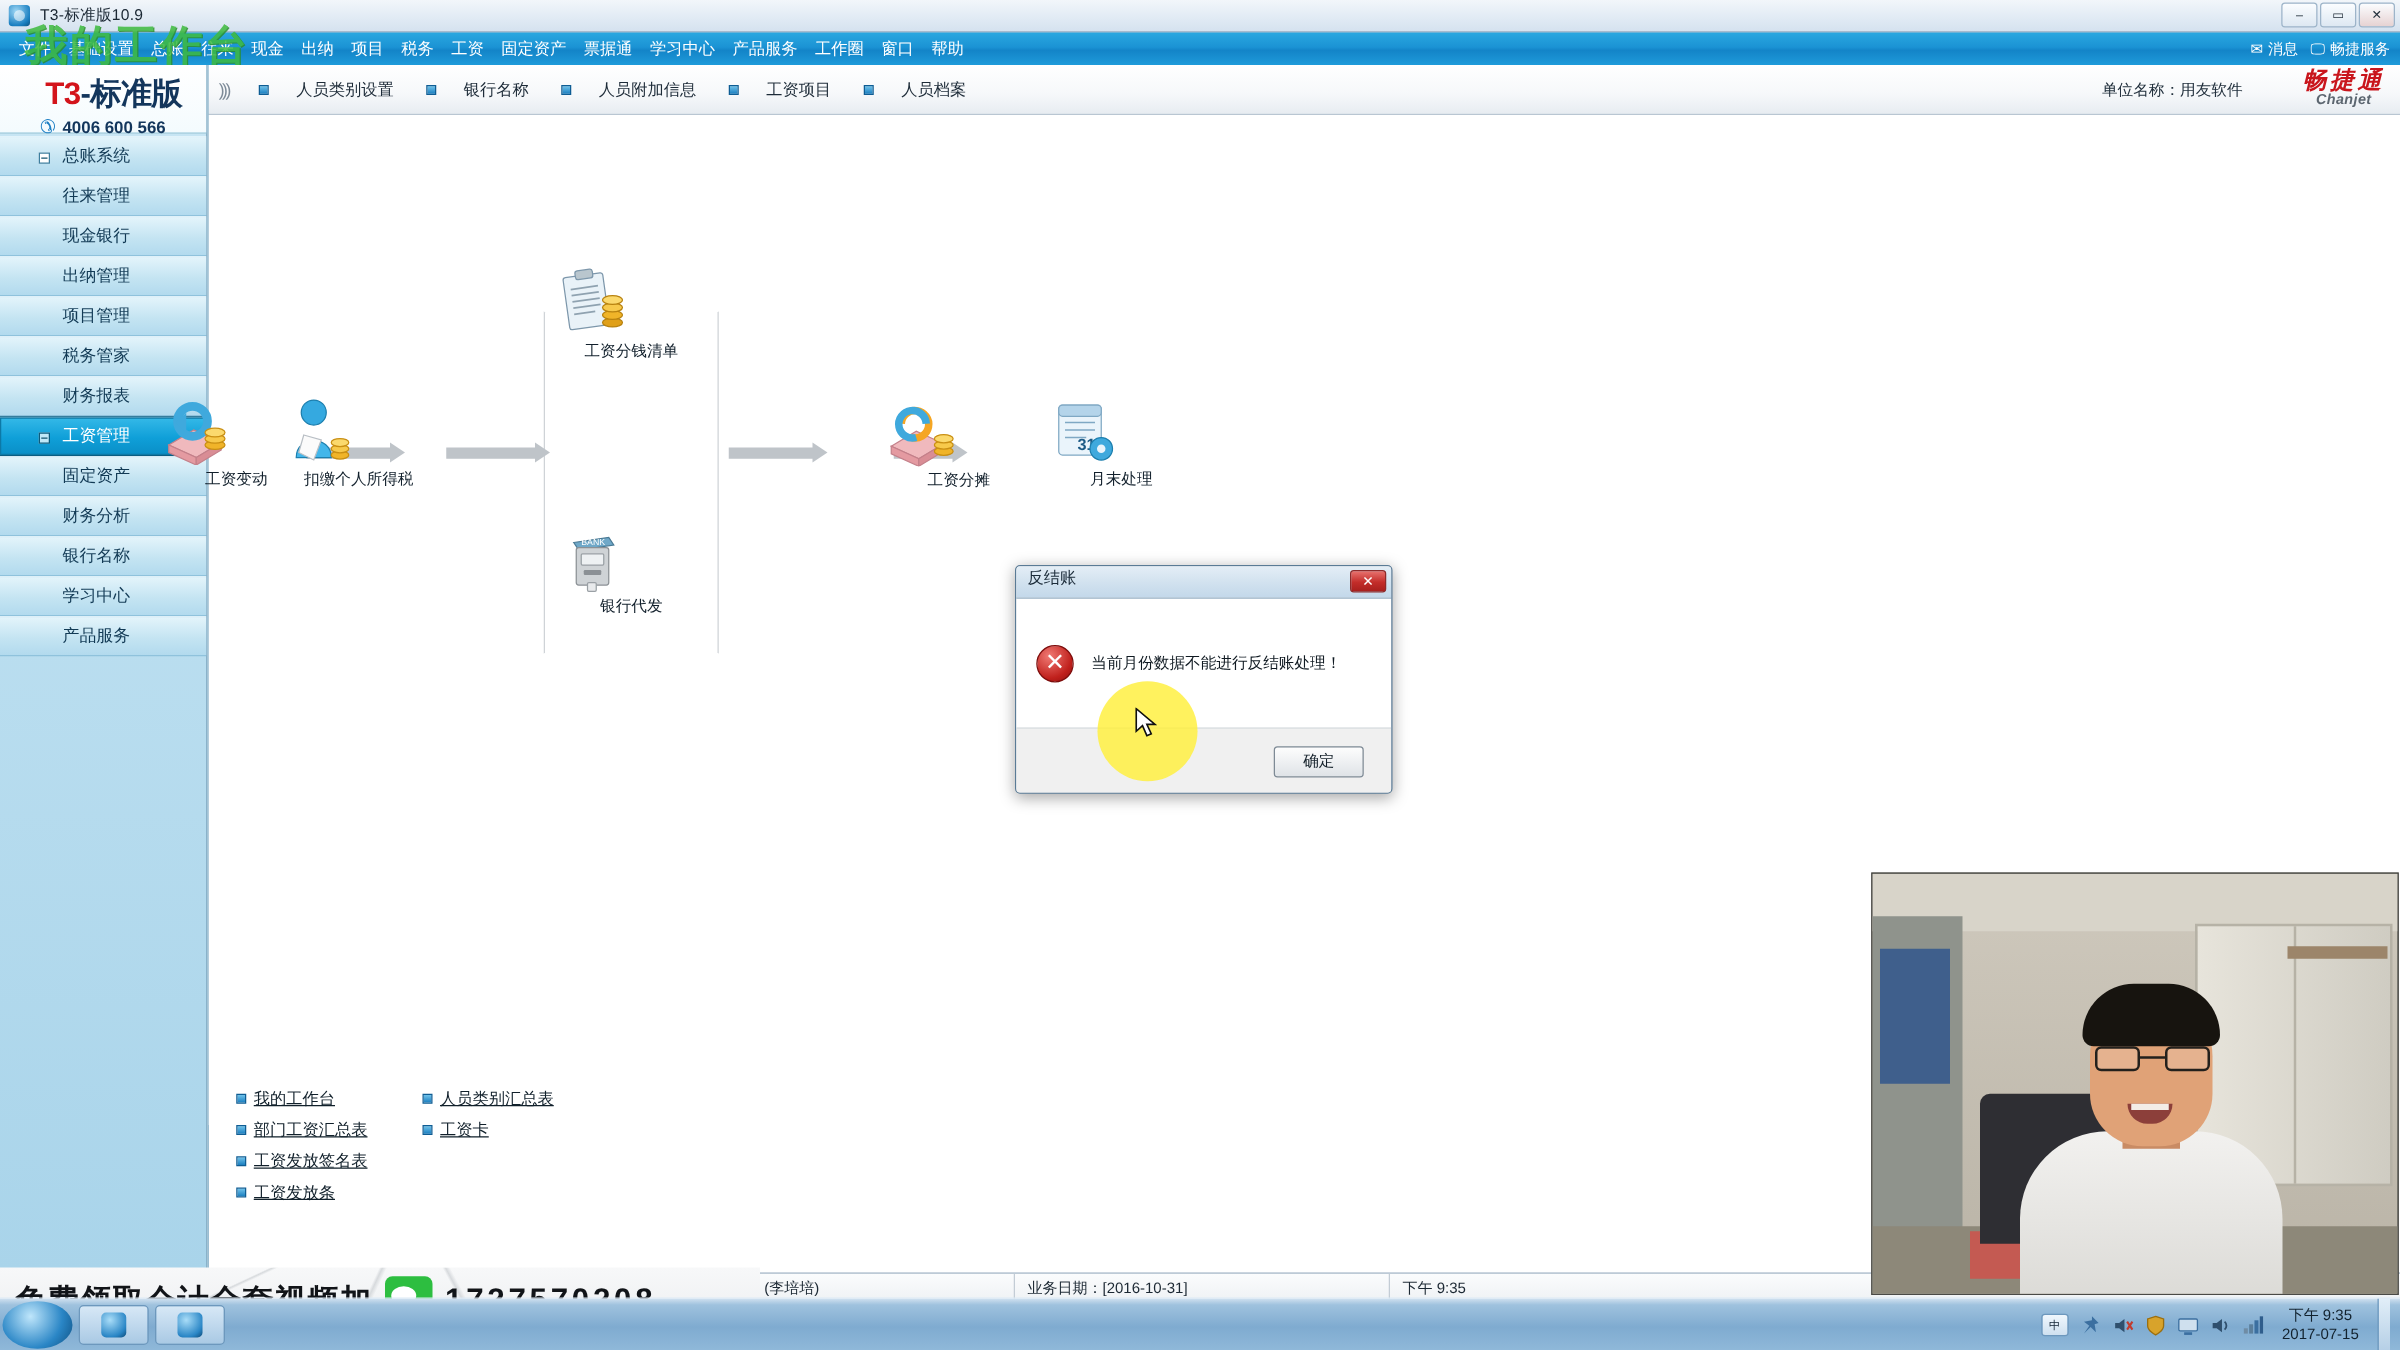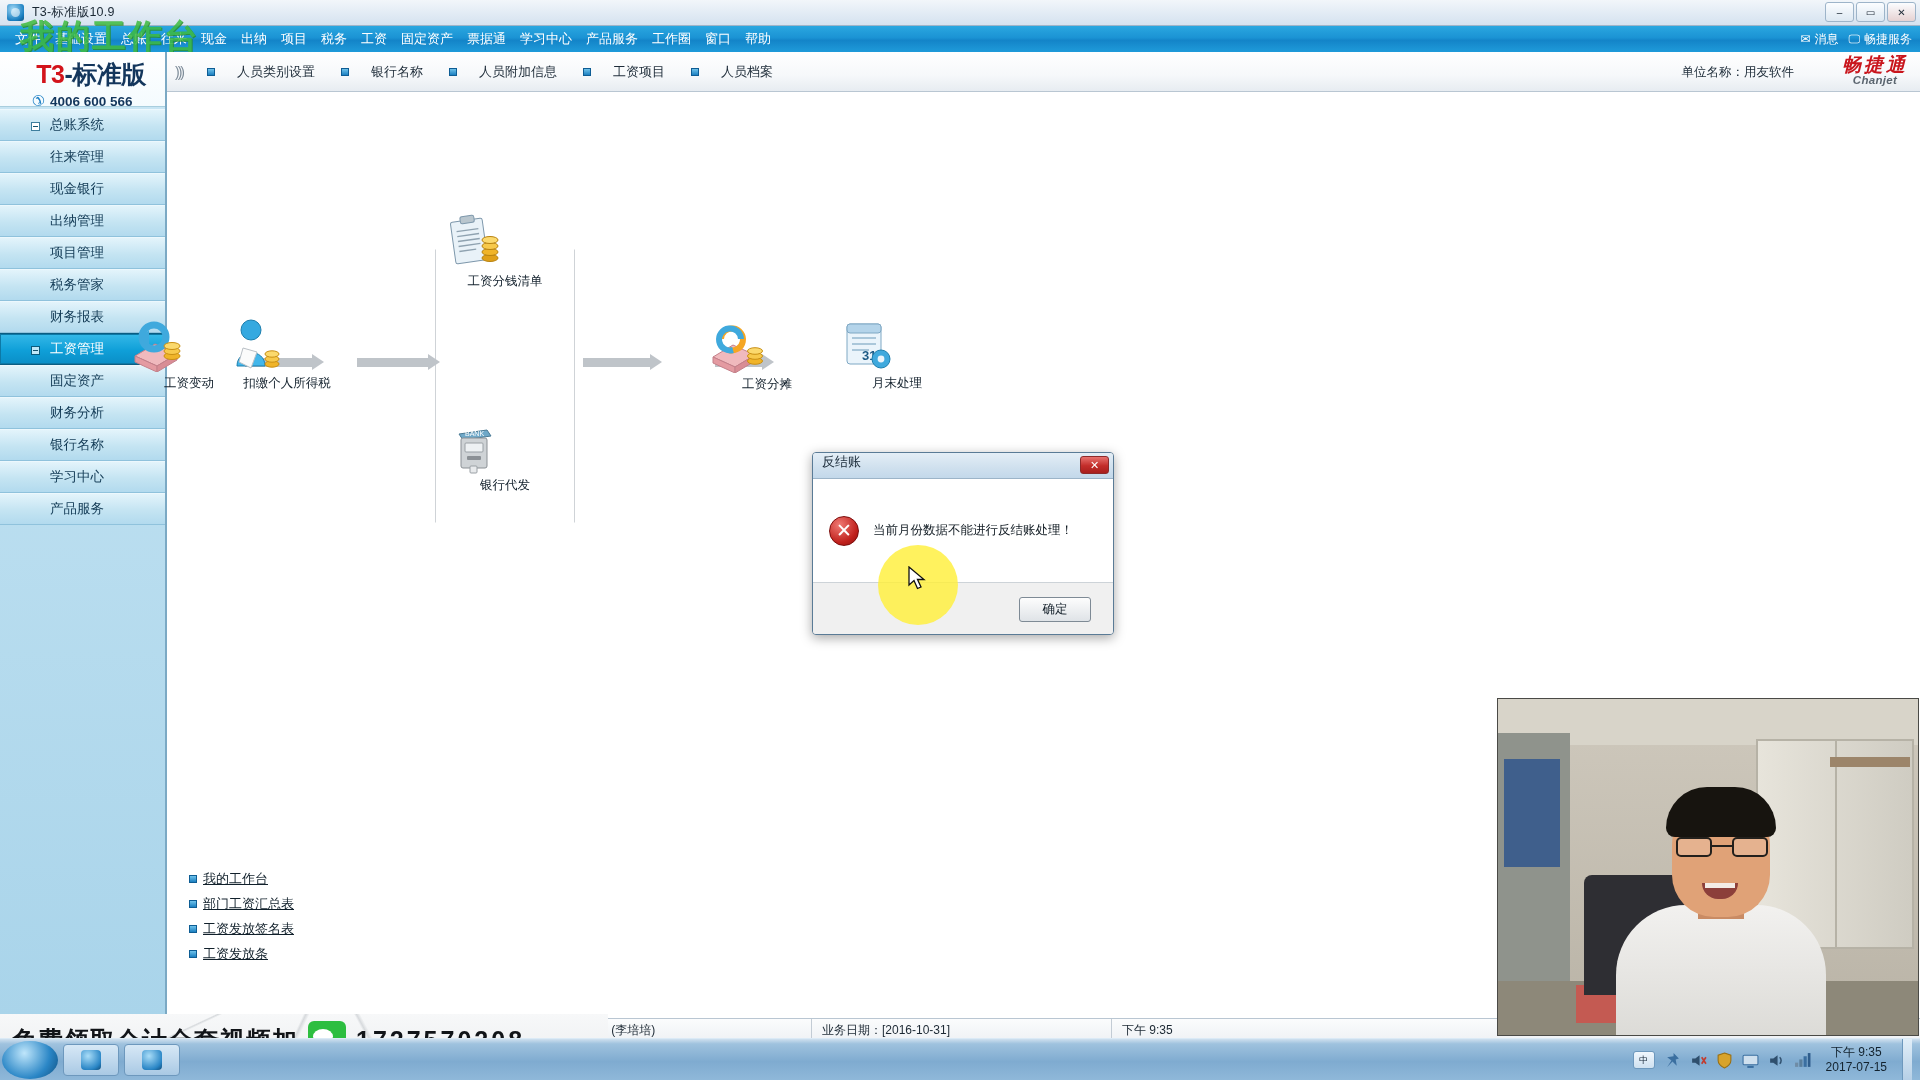--- a/index.html
+++ b/index.html
@@ -623,20 +623,30 @@
           <span class="bluebox"></span>
           <span class="txt">部门工资汇总表</span>
         </div>
         <div class="link-row">
           <span class="bluebox"></span>
           <span class="txt">工资发放签名表</span>
         </div>
         <div class="link-row">
           <span class="bluebox"></span>
           <span class="txt">工资发放条</span>
+        </div>
+      </div>
+      <div class="link-col">
+        <div class="link-row">
+          <span class="bluebox"></span>
+          <span class="txt">人员类别汇总表</span>
+        </div>
+        <div class="link-row">
+          <span class="bluebox"></span>
+          <span class="txt">工资卡</span>
         </div>
       </div>
     </div>
   </div>
 
   <div class="dialog">
     <div class="dlg-title">
       <span>反结账</span>
       <span class="dlg-close">✕</span>
     </div>

